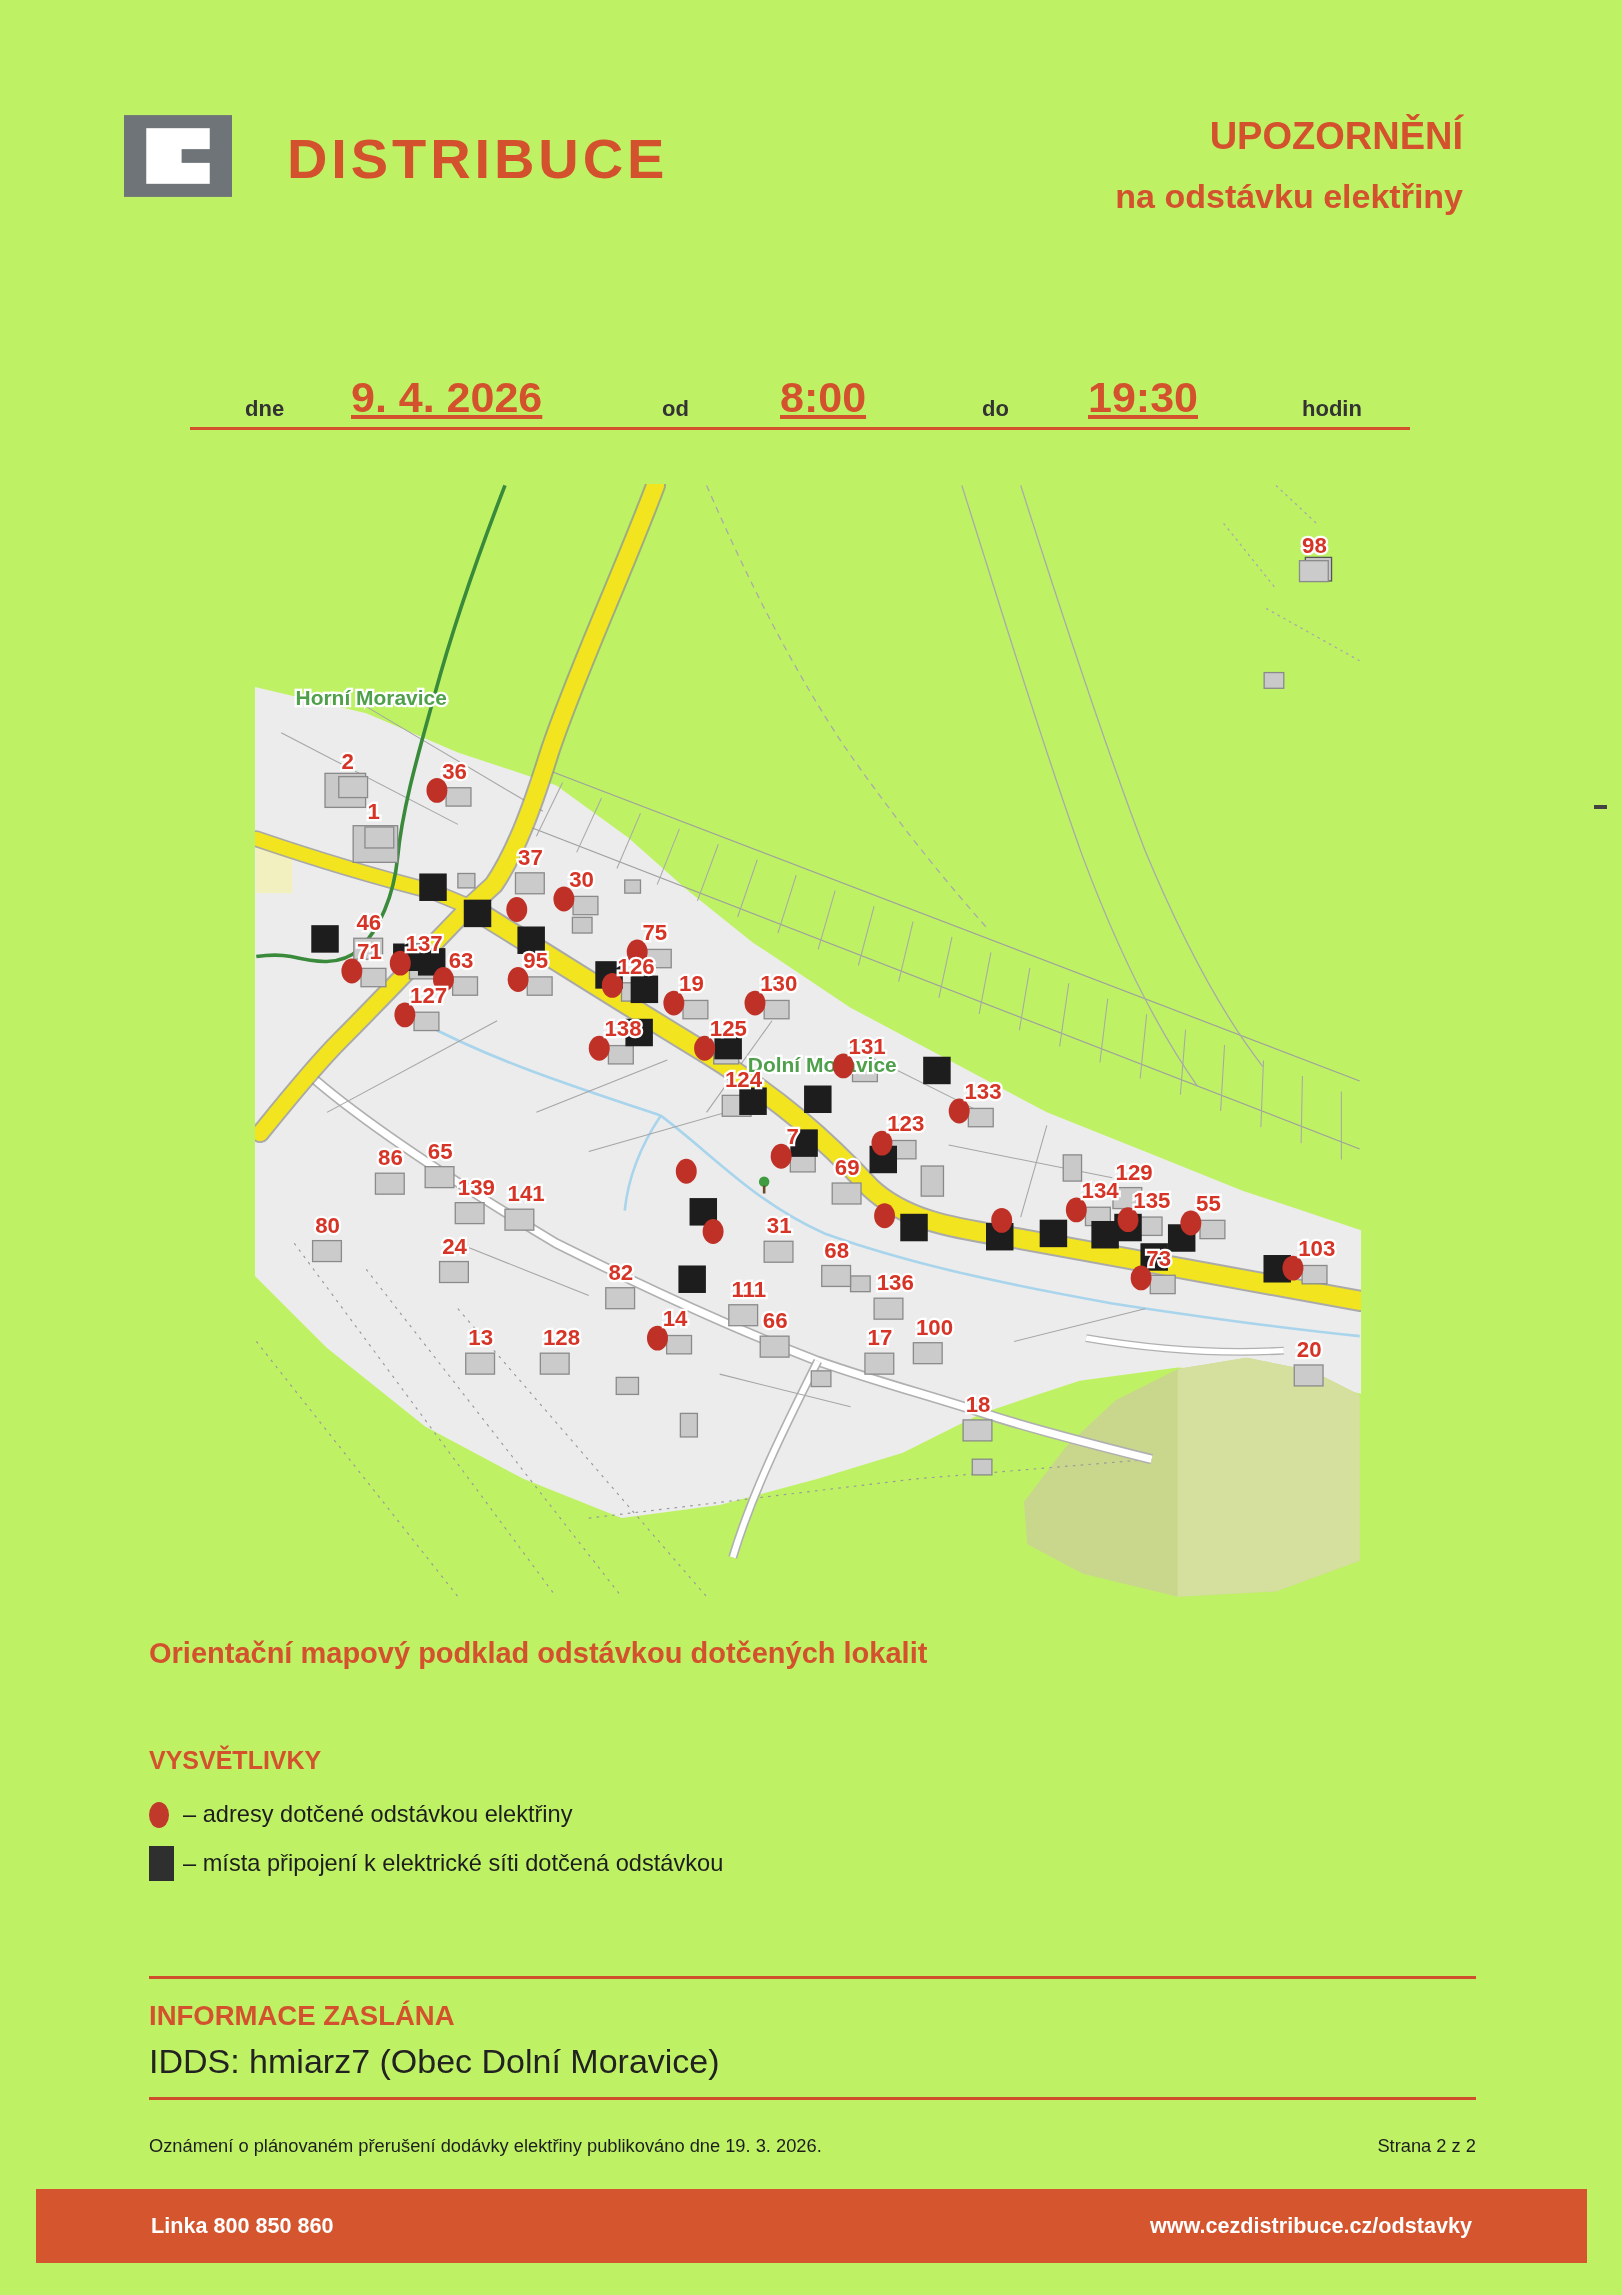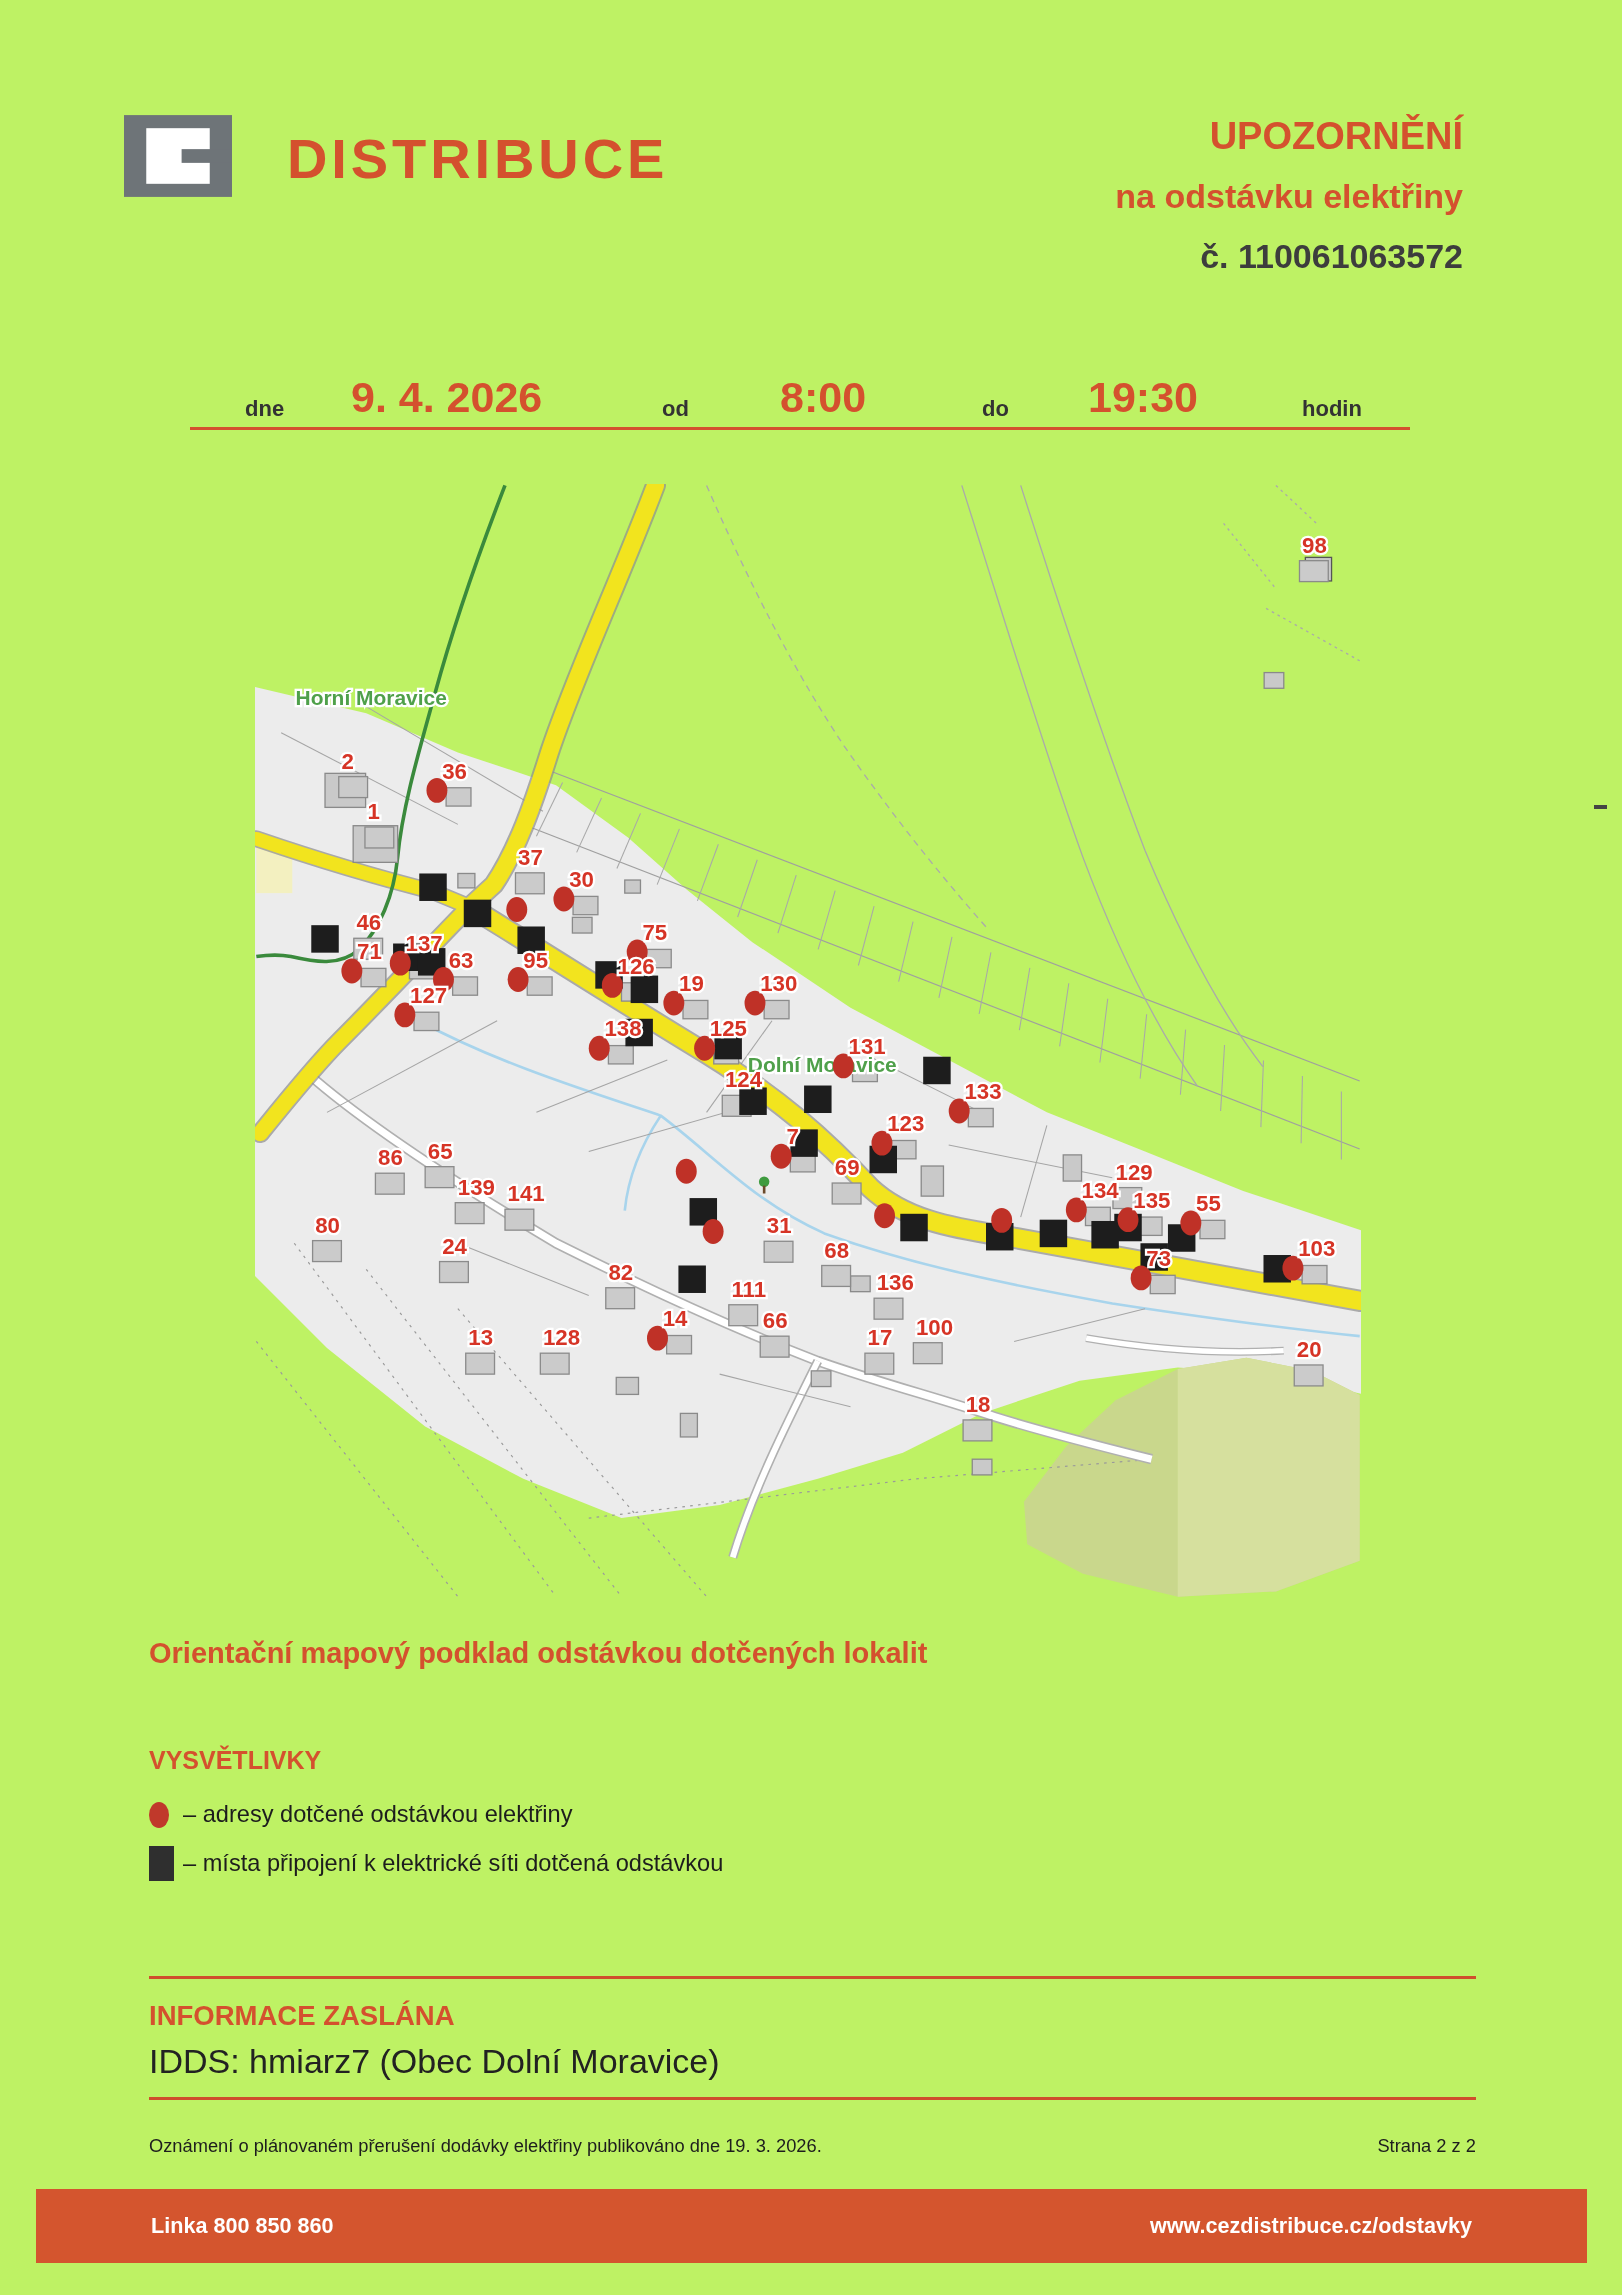--- a/index.html
+++ b/index.html
@@ -17,21 +17,21 @@
   #header-right{
     right:160px;top:106px;text-align:right;line-height:60px;font-weight:bold;
   }
   #header-right .l1{font-size:38px;color:#d4512e;}
   #header-right .l2{font-size:34px;color:#d4512e;}
   #header-right .l3{font-size:34px;color:#3d3d3d;}
   
   #schedule{left:0;top:361px;width:1623px;height:65px;text-align:right;}
   #schedule span{position:absolute;bottom:3.9px;}
   .sch-label{font-size:22px;font-weight:bold;color:#333;}
-  .sch-value{font-size:43px;font-weight:bold;color:#d4512e;}
+  .sch-value{font-size:43px;font-weight:bold;color:#d4512e;text-decoration:underline;}
   #sch-underline{left:190px;top:427px;width:1220px;height:3.3px;background:#d4512e;}
   
   #map-wrap{left:255px;top:484px;width:1106px;height:1116px;}
   
   #map-caption{left:149px;top:1637px;font-size:29px;font-weight:bold;color:#d4512e;text-align:right;}
   #legend-title{left:149px;top:1746px;font-size:25px;font-weight:bold;color:#d4512e;}
   .legend-row{left:149px;height:41px;display:flex;align-items:center;}
   #legend-row-1{top:1794px;}
   #legend-row-2{top:1843px;}
   .legend-sym{width:34px;display:flex;align-items:center;}
@@ -64,21 +64,20 @@
       <rect x="0" y="0" width="165" height="125" fill="#6e7478"></rect>
       <rect x="34" y="20" width="97" height="85" fill="#ffffff"></rect>
       <rect x="88" y="52" width="77" height="21" fill="#6e7478"></rect>
     </svg>
   </div>
   <div class="abs" id="brand">DISTRIBUCE</div>
 
   <div class="abs" id="header-right">
     <div class="l1">UPOZORNĚNÍ</div>
     <div class="l2">na odstávku elektřiny</div>
-    <div class="l3">č. 110061063572</div>
   </div>
 
   <div class="abs" id="schedule">
     <span class="sch-label" style="left:245px">dne</span>
     <span class="sch-value" style="left:351px">9. 4. 2026</span>
     <span class="sch-label" style="left:662px">od</span>
     <span class="sch-value" style="left:780px">8:00</span>
     <span class="sch-label" style="left:982px">do</span>
     <span class="sch-value" style="left:1088px">19:30</span>
     <span class="sch-label" style="left:1302px">hodin</span>

